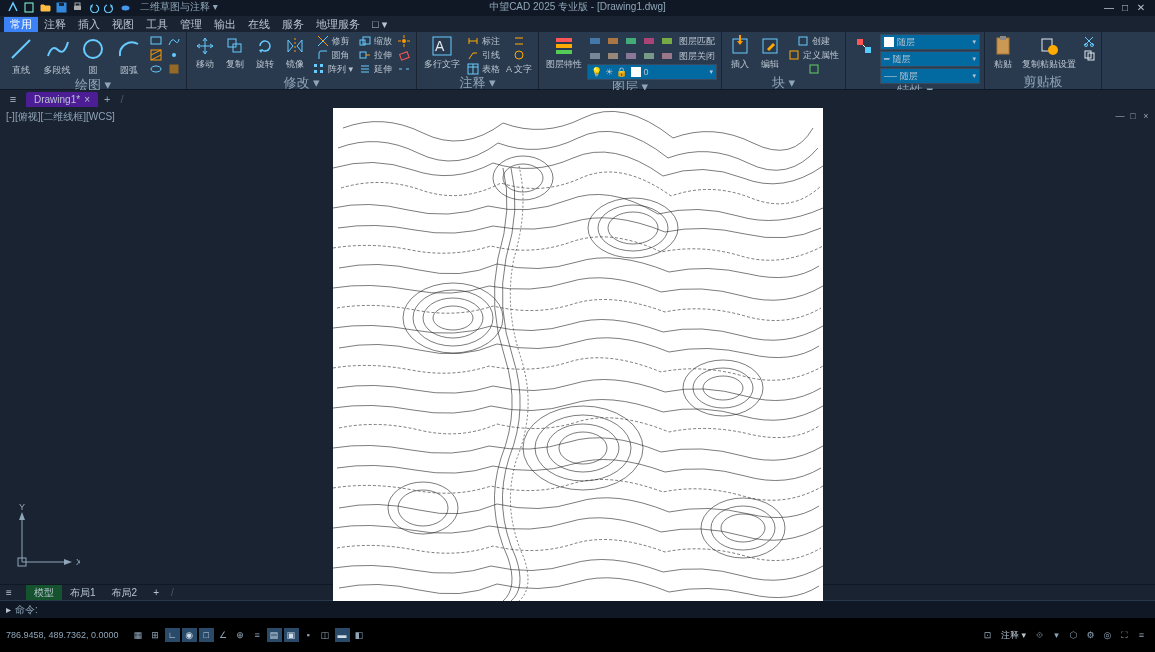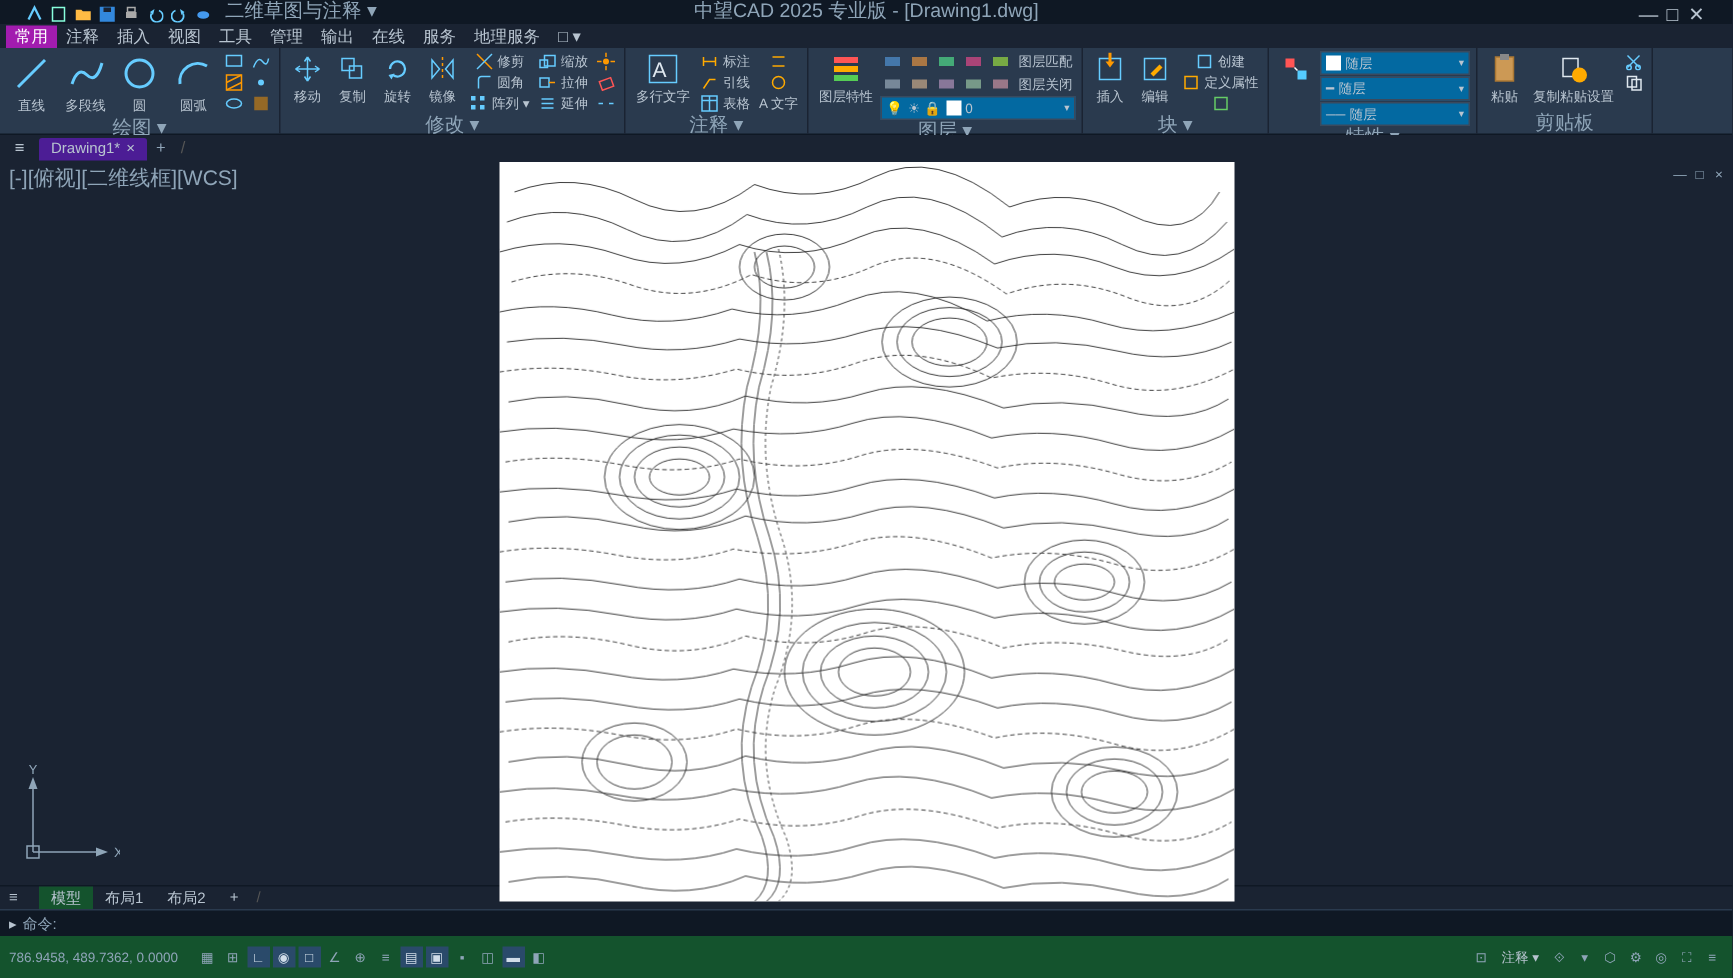--- a/index.html
+++ b/index.html
@@ -1,30 +1,30 @@
 <!DOCTYPE html>
 <html><head>
 <meta charset="utf-8">
 <style>
 * { margin: 0; padding: 0; box-sizing: border-box; font-family: "Microsoft YaHei", sans-serif; }
 body { width: 1155px; height: 652px; background: #1a2332; color: #b8c4d0; font-size: 11px; overflow: hidden; display: flex; flex-direction: column; }
 
 
-.titlebar { height: 16px; background: #0f1824; display: flex; align-items: flex-end; padding: 0 16px; font-size: 13px; }
+.titlebar { height: 16px; background: #0f1824; display: flex; align-items: flex-start; padding: 0 6px; font-size: 10px; }
 .titlebar .qat { display: flex; gap: 2px; align-items: center; }
 .titlebar .qat .qi { width: 14px; height: 14px; display: flex; align-items: center; justify-content: center; font-size: 9px; }
 .titlebar .ws { margin-left: 8px; color: #8fa5b8; }
 .titlebar .ttl { position: absolute; left: 50%; transform: translateX(-50%); color: #8fa5b8; }
 .titlebar .winbtns { margin-left: auto; display: flex; }
 .titlebar .winbtns div { width: 16px; height: 14px; display: flex; align-items: center; justify-content: center; cursor: pointer; }
 
 
 .menubar { height: 16px; background: #1a2332; display: flex; align-items: center; padding-left: 4px; font-size: 11px; }
 .menubar div { padding: 0 6px; cursor: pointer; }
-.menubar .active { background: #a21caf; color: #fff; }
+.menubar .active { background: #3b82f6; color: #fff; }
 
 
 .ribbon { height: 58px; background: #2a3a4e; display: flex; border-bottom: 1px solid #0f1824; }
 .rpanel { display: flex; flex-direction: column; border-right: 1px solid #1a2332; padding: 2px 4px 0 4px; }
 .rpanel .rrow { display: flex; gap: 2px; flex: 1; align-items: flex-start; }
 .rpanel .rlabel { height: 14px; font-size: 13px; text-align: center; color: #8fa5b8; display: flex; align-items: center; justify-content: center; gap: 2px; }
 .rbtn { display: flex; flex-direction: column; align-items: center; justify-content: center; gap: 1px; padding: 1px 3px; cursor: pointer; }
 .rbtn .ricon { width: 22px; height: 22px; display: flex; align-items: center; justify-content: center; }
 .rbtn.big .ricon { width: 28px; height: 28px; }
 .rbtn .rtxt { font-size: 9px; color: #b8c4d0; white-space: nowrap; }
@@ -39,40 +39,40 @@
 
 
 .tabstrip { height: 18px; background: #1a2332; display: flex; align-items: center; padding-left: 6px; gap: 0; }
 .tabstrip .ham { width: 14px; height: 14px; display: flex; align-items: center; justify-content: center; margin-right: 6px; }
 .tabstrip .tab { background: #3a4a5e; padding: 2px 8px; border-radius: 2px 2px 0 0; font-size: 10px; display: flex; align-items: center; gap: 4px; }
 .tabstrip .tab.active { background: #4c1d95; }
 .tabstrip .add { padding: 2px 6px; color: #8fa5b8; cursor: pointer; }
 
 
 .vpwrap { flex: 1; background: #1a2332; position: relative; display: flex; }
-.vpctrl { position: absolute; top: 2px; left: 6px; font-size: 14px; color: #8fa5b8; }
+.vpctrl { position: absolute; top: 2px; left: 6px; font-size: 10px; color: #8fa5b8; }
 .vpbtns { position: absolute; top: 3px; right: 4px; display: flex; gap: 3px; }
 .vpbtns div { width: 10px; height: 10px; font-size: 9px; color: #8fa5b8; cursor: pointer; display: flex; align-items: center; justify-content: center; }
 .canvas { position: absolute; left: 333px; top: 0px; width: 490px; height: 493px; background: #fff; }
 .canvas svg { width: 100%; height: 100%; }
 .ucs { position: absolute; left: 10px; bottom: 10px; width: 70px; height: 70px; }
 
 
 .layouttabs { height: 16px; background: #1a2332; display: flex; align-items: center; padding-left: 6px; gap: 0; font-size: 10px; border-top: 1px solid #0f1824; }
 .layouttabs .ham { width: 14px; margin-right: 6px; }
 .layouttabs .lt { padding: 1px 8px; cursor: pointer; }
 .layouttabs .lt.active { background: #14532d; }
 
 
 .cmdline { height: 18px; background: #0f1824; display: flex; align-items: center; padding: 0 6px; font-size: 10px; gap: 4px; border-top: 1px solid #2a3a4e; }
 .cmdline .prompt { color: #8fa5b8; }
 .cmdline input { flex: 1; background: transparent; border: none; color: #b8c4d0; font-size: 10px; outline: none; }
 
 
-.statusbar { height: 28px; background: #14532d; display: flex; align-items: center; padding: 0 6px; font-size: 9px; gap: 2px; }
+.statusbar { height: 17px; background: #000000; display: flex; align-items: center; padding: 17px 6px; font-size: 9px; gap: 2px; }
 .statusbar .coords { margin-right: 10px; color: #8fa5b8; }
 .statusbar .sbtn { width: 15px; height: 14px; display: flex; align-items: center; justify-content: center; cursor: pointer; color: #8fa5b8; }
 .statusbar .sbtn.on { background: #2a4a6a; color: #d0dce8; }
 .statusbar .spacer { flex: 1; }
 </style>
 </head>
 <body>
 
 <div class="titlebar">
   <div class="qat">

